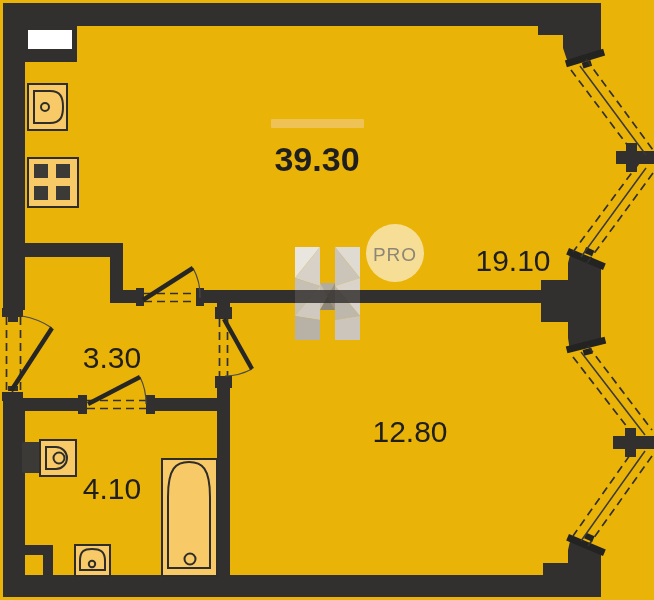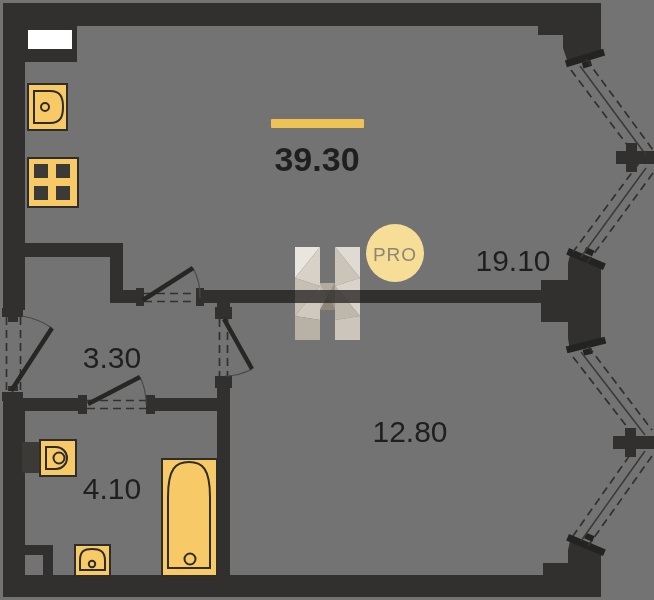--- a/index.html
+++ b/index.html
@@ -1,16 +1,16 @@
 <!DOCTYPE html>
 <html style="--wall: #32302E; --fixture-fill: #F8C967; --fixture-stroke: #2E2D2B; --accent: #EFC255; --badge-fill: #F6DE96; --badge-text: #8D8677; --label-text: #1F1F1F;"><head>
 <meta charset="utf-8">
 <style>
   html,body{margin:0;padding:0;background:#ffffff;}
-  .stage{position:relative;width:654px;height:600px;background:#737373;overflow:hidden;}
+  .stage{position:relative;width:654px;height:600px;background:#eab308;overflow:hidden;}
   svg{display:block;}
   .wall{fill:var(--wall,#32302e);}
   .cap{fill:#232321;}
   .white{fill:#ffffff;}
   .dash{stroke:var(--wall,#32302e);stroke-width:1.7;fill:none;stroke-dasharray:8 5;}
   .glass{stroke:#3a3938;stroke-width:1.5;fill:none;}
   .panel{stroke:#262624;stroke-width:4.5;fill:none;}
   .arc{stroke:#4a4947;stroke-width:1.2;fill:none;}
   .fix{fill:var(--fixture-fill,#F8C967);stroke:var(--fixture-stroke,#2E2D2B);stroke-width:2;}
   .fixline{fill:none;stroke:var(--fixture-stroke,#2E2D2B);stroke-width:2;}

